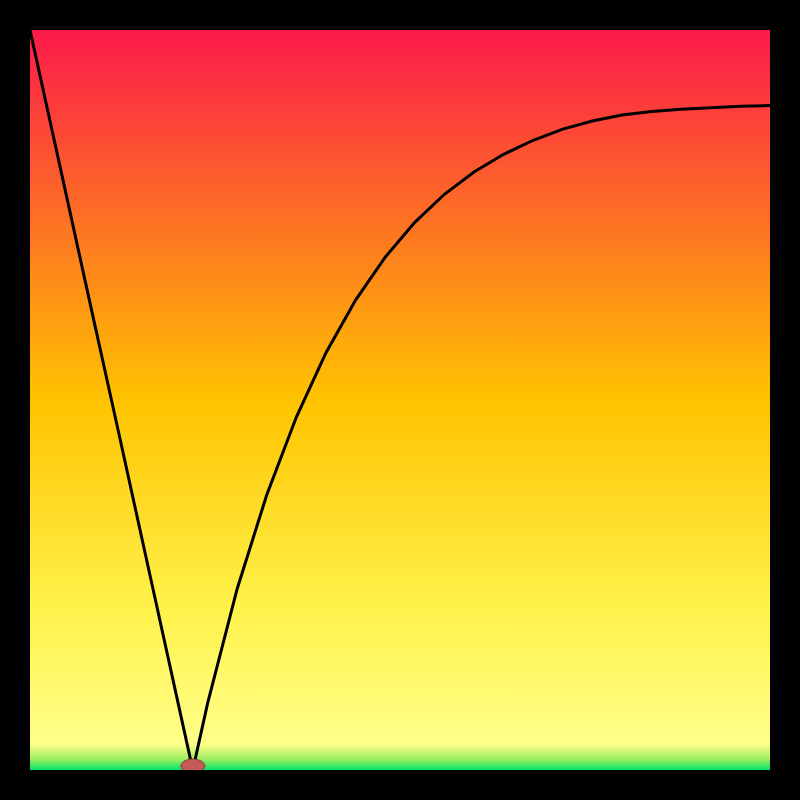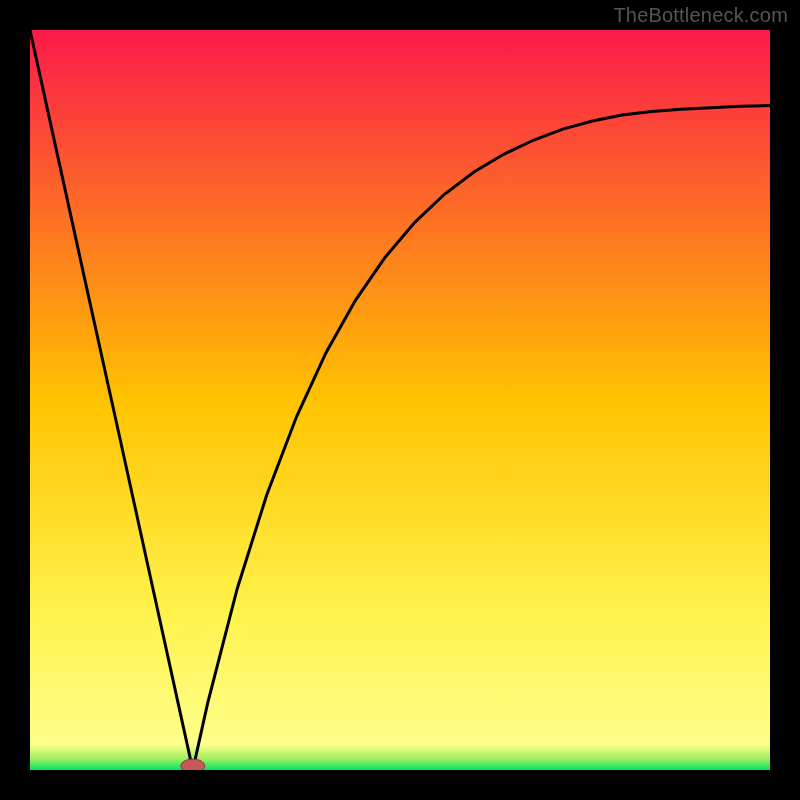--- a/index.html
+++ b/index.html
@@ -57,14 +57,13 @@
           <stop id="g-stop-4" offset="0.985" stop-color="#9fef60"></stop>
           <stop id="g-stop-5" offset="1" stop-color="#00e36b"></stop>
         </linearGradient>
       </defs>
       <rect x="0" y="0" width="740" height="740" fill="url(#bg-grad)"></rect>
       <path id="curve-left" fill="none" stroke="#000000" stroke-width="3" stroke-linecap="round" d="M0.00 0.00 L29.60 134.68 L59.20 269.36 L88.80 403.30 L118.40 537.98 L148.00 672.66 L162.80 740.00"></path>
       <path id="curve-right" fill="none" stroke="#000000" stroke-width="3" stroke-linecap="round" d="M162.80 740.00 L177.60 673.40 L207.20 558.70 L236.80 464.72 L266.40 387.02 L296.00 322.64 L325.60 270.10 L355.20 227.18 L384.80 192.40 L414.40 164.28 L444.00 142.08 L473.60 124.32 L503.20 110.26 L532.80 99.16 L562.40 91.02 L592.00 85.10 L621.60 81.40 L651.20 79.18 L680.80 77.70 L710.40 76.22 L740.00 75.48"></path>
       <ellipse id="marker" rx="12" ry="7" cx="162.80" cy="736.00" fill="#c45a57" stroke="#8f3a36" stroke-width="1"></ellipse>
     </svg>
   </div>
-  <div class="attribution">TheBottleneck.com</div>
 </div>
 
 </body></html>

